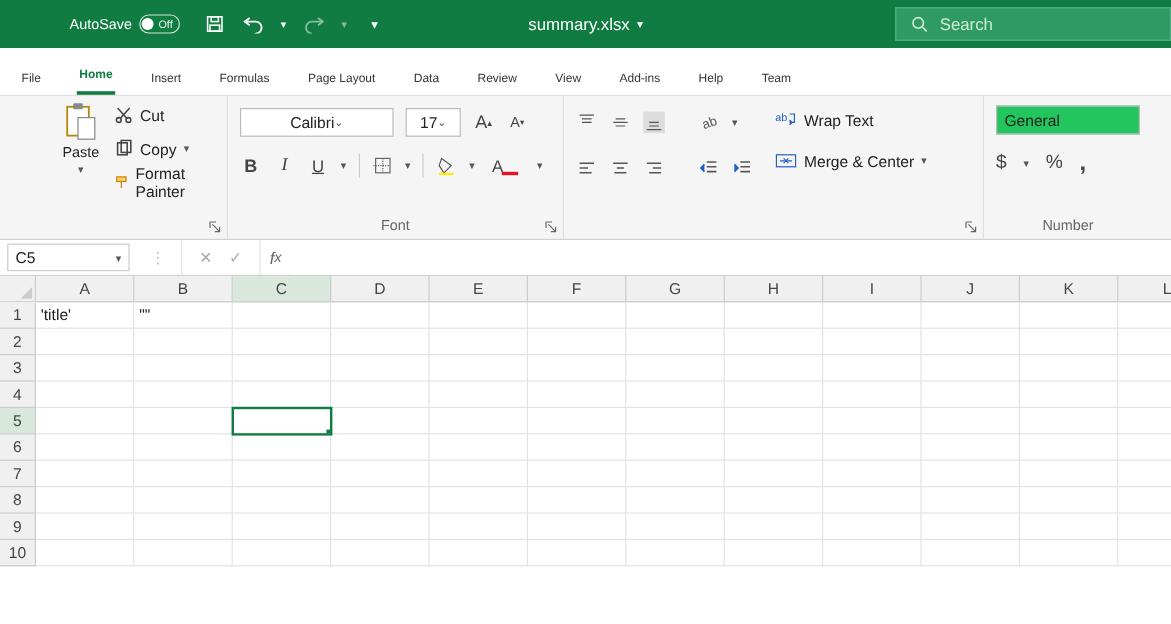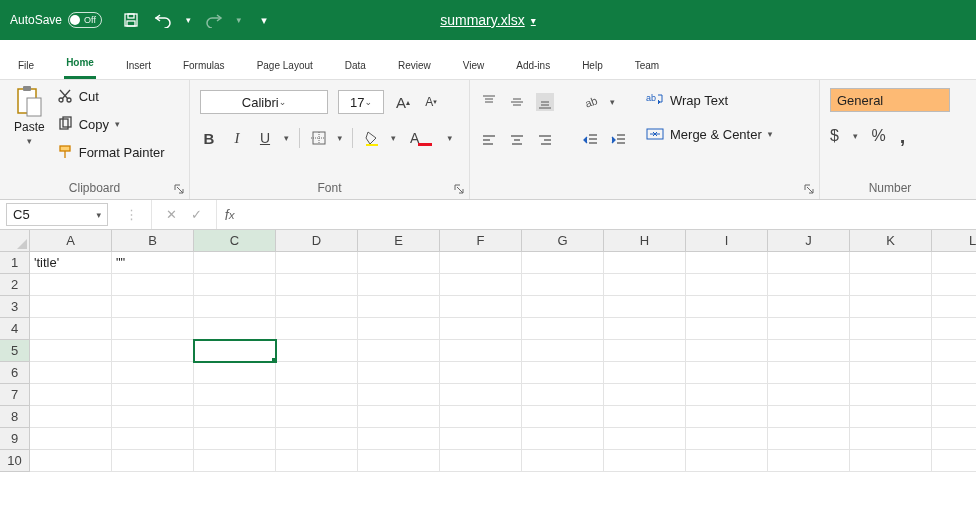--- a/index.html
+++ b/index.html
@@ -1,52 +1,52 @@
 <!DOCTYPE html>
 <html><head>
 <meta charset="utf-8">
 <style>
   * { box-sizing: border-box; margin: 0; padding: 0; font-family: "Segoe UI", Arial, sans-serif; }
   body { width: 976px; height: 520px; overflow: hidden; background: #fff; font-size: 13px; color: #222; }
 
   
   .titlebar { height: 40px; background: #107c41; display: flex; align-items: center; color: #fff; position: relative; }
-  .autosave { display: flex; align-items: center; gap: 6px; padding: 0 10px; font-size: 12px; }
+  .autosave { display: flex; align-items: center; gap: 6px; padding: 0 10px; font-size: 12px; margin-left: 48px; }
   .toggle { width: 34px; height: 16px; border: 1px solid rgba(255,255,255,.8); border-radius: 10px; display: flex; align-items: center; padding: 1px; gap:2px; }
   .toggle .knob { width: 10px; height: 10px; background: #fff; border-radius: 50%; }
   .toggle .ofl { font-size: 9px; color:rgba(255,255,255,.9); margin-left:2px;}
   .qat { display: flex; align-items: center; gap: 14px; padding-left: 10px; }
   .qat .ic { width: 18px; height: 18px; color: #fff; display:flex; align-items:center; justify-content:center; }
-  .tb-title { position: absolute; left: 50%; transform: translateX(-50%); display: flex; align-items: center; gap: 6px; font-size: 14px; text-decoration: underline; }
+  .tb-title { position: absolute; left: 50%; transform: translateX(-50%); display: flex; align-items: center; gap: 6px; font-size: 14px; }
   .searchbox { margin-left: auto; background: #2f9b63; height: 28px; width: 230px; display: flex; align-items: center; gap: 10px; padding: 0 12px; border:1px solid #52b483;}
   .searchbox input { background: transparent; border: none; color: #d0ecd9; font-size: 14px; outline: none; width: 100%; }
   .searchbox input::placeholder { color: #d0ecd9; }
 
   
   .tabs { height: 40px; background: #fff; display: flex; align-items: flex-end; padding-left: 16px; gap: 28px; border-bottom: 1px solid #e0e0e0; }
   .tab { font-size: 10px; color: #333; padding: 8px 2px; cursor: pointer; }
   .tab.active { border-bottom: 3px solid #107c41; color:#107c41; font-weight:600; }
 
   
   .ribbon { height: 120px; background: #f5f5f5; display: flex; border-bottom: 1px solid #d0d0d0; }
   .group { border-right: 1px solid #e0e0e0; display: flex; flex-direction: column; padding: 4px 10px 2px; position: relative; }
   .group-label { font-size: 12px; color: #666; text-align: center; height: 18px; line-height:18px; }
   .group-body { flex: 1; display: flex; align-items:flex-start; gap: 8px; }
   .dlaunch { position: absolute; right: 4px; bottom: 4px; width: 12px; height: 12px; color:#666; }
-  .vsplit { display:flex; flex-direction:column; align-items:center; font-size:12px; gap:2px; padding:0 4px;}
+  .vsplit { display:flex; flex-direction:column; align-items:center; font-size:12px; gap:2px; padding:0 4px;margin-left:38px;}
   .col3 { display:flex; flex-direction:column; gap:4px; justify-content:center; }
   .row { display:flex; align-items:center; gap:6px; height:24px; font-size:13px;}
   svg { display:block; }
   .fontbox, .sizebox { height:24px; border:1px solid #bbb; background:#fff; font-size:13px; padding:0 6px; display:flex; align-items:center; justify-content:center; }
   .fontbox { width:128px; } .sizebox { width:46px; }
   .bic { width:18px; height:18px; display:flex; align-items:center; justify-content:center; color:#444;}
   .btnrow { display:flex; gap:10px; align-items:center; height:28px;}
   .square3 .b, .alnic { width:18px; height:18px; display:flex; align-items:center; justify-content:center;}
   .wrapbtn { display:flex; align-items:center; gap:6px; height:24px; font-size:13px;}
-  .genbox { height:24px; width:120px; border:1px solid #bbb; background:#fdba74; padding:0 6px; display:flex; align-items:center; font-size:13px;}
+  .genbox { height:24px; width:120px; border:1px solid #bbb; background:#22c55e; padding:0 6px; display:flex; align-items:center; font-size:13px;}
 
   
   .fbar { height: 30px; background: #fff; display:flex; align-items:stretch; border-bottom:1px solid #d0d0d0; }
   .namebox { width:102px; border:1px solid #ccc; margin:3px 4px 3px 6px; display:flex; align-items:center; padding:0 6px; font-size:13px; justify-content:space-between;}
   .fxspacer{ width:40px; border-right:1px solid #e5e5e5; display:flex; align-items:center; justify-content:center;}
   .fxbtns { display:flex; align-items:center; gap:14px; padding:0 14px; color:#aaa; border-right:1px solid #e5e5e5;}
   .fxlabel { display:flex; align-items:center; padding:0 8px; font-style:italic; color:#666; font-size:14px;}
   .fxinput { flex:1; border:none; outline:none; padding:0 6px; font-size:13px;}
 
   
@@ -98,20 +98,27 @@
           <path d="M16 6 H7 A5 5 0 0 0 7 16" fill="none"></path>
         </svg>
     </span>
     <span class="caret" style="color:#fff;opacity:.5">▾</span>
     <span class="ic" style="font-size:11px">▾</span>
   </div>
   <div class="tb-title">
     <span>summary.xlsx</span>
     <span style="font-size:10px">▾</span>
   </div>
+  <div class="searchbox">
+    <svg width="16" height="16" viewBox="0 0 16 16" fill="none" stroke="#d0ecd9" stroke-width="1.5">
+        <circle cx="7" cy="7" r="5"></circle>
+        <line x1="11" y1="11" x2="15" y2="15"></line>
+      </svg>
+    <input placeholder="Search" style="">
+  </div>
 </div>
 
 <div class="tabs" id="tabs">
     <div class="tab">File</div>
     <div class="tab active">Home</div>
     <div class="tab">Insert</div>
     <div class="tab">Formulas</div>
     <div class="tab">Page Layout</div>
     <div class="tab">Data</div>
     <div class="tab">Review</div>
@@ -154,21 +161,20 @@
         </div>
         <div class="row">
           <svg width="16" height="16" viewBox="0 0 16 16" fill="none" stroke="#d08000" stroke-width="1.3">
               <rect x="3" y="2" width="10" height="5" fill="#ffd070"></rect>
               <line x1="8" y1="7" x2="8" y2="14"></line>
             </svg>
           <span>Format Painter</span>
         </div>
       </div>
     </div>
-    <div class="group-label">Clipboard</div>
     <svg class="dlaunch" viewBox="0 0 12 12">
         <path d="M2 2 H7 M2 2 V7 M4 4 L10 10 M10 6 V10 H6" stroke="#666" fill="none"></path>
       </svg>
   </div>
 
   <div class="group" style="width:280px">
     <div class="group-body" style="flex-direction:column; gap:8px; padding-top:4px;">
       <div class="btnrow">
         <div class="fontbox">
             <span>Calibri</span>

